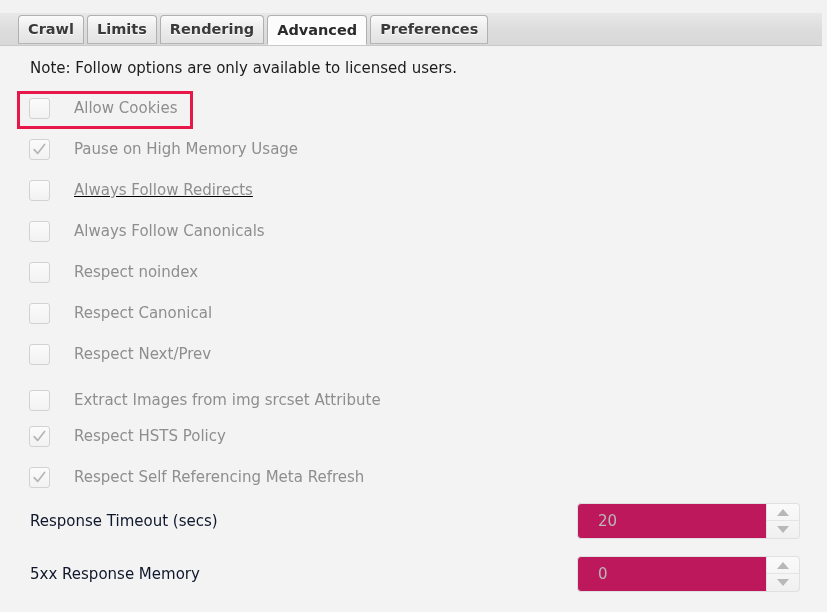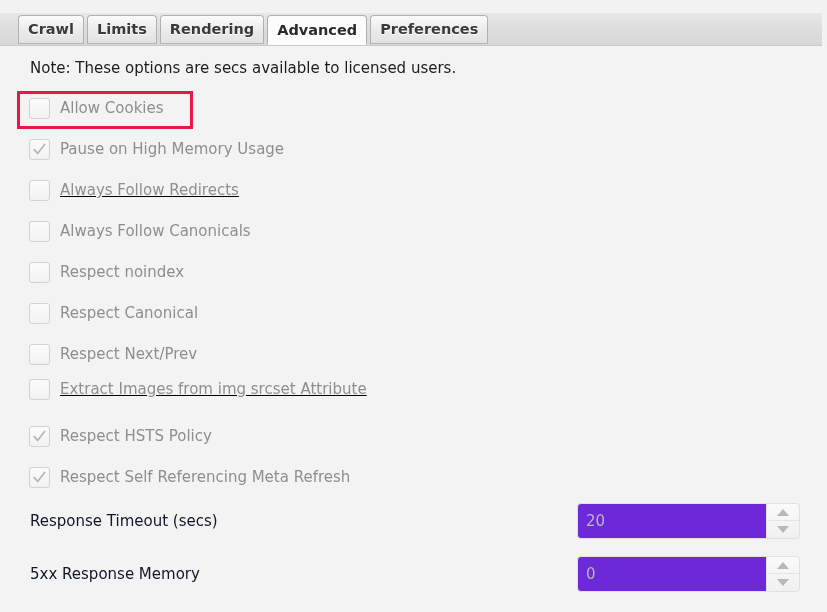--- a/index.html
+++ b/index.html
@@ -96,21 +96,21 @@
     width: 21px;
     height: 21px;
     border: 1px solid #d2d2d2;
     border-radius: 3px;
     background: linear-gradient(to bottom, #fbfbfb 0%, #f2f2f2 100%);
     flex: 0 0 auto;
     position: relative;
   }
   .cbox svg { position: absolute; left: 2px; top: 2px; }
   .checkrow .lbl {
-    margin-left: 10px;
+    margin-left: 24px;
     font-size: 15px;
     color: #8e8e8e;
     white-space: nowrap;
   }
 
   
   .highlight-box {
     position: absolute;
     left: 17px;
     top: 45px;
@@ -143,24 +143,24 @@
     left: 577px;
     top: 0;
     width: 223px;
     height: 36px;
     display: flex;
   }
   .spin-input {
     flex: 1 1 auto;
     border: 1px solid #e0e0e0;
     border-radius: 4px 0 0 4px;
-    background: #6d28d9;
-    display: flex;
-    align-items: center;
-    padding-left: 8px;
+    background: #be185d;
+    display: flex;
+    align-items: center;
+    padding-left: 20px;
     font-size: 15px;
     color: #b9b9b9;
   }
   .spin-btns {
     width: 33px;
     flex: 0 0 auto;
     border: 1px solid #e0e0e0;
     border-left: none;
     border-radius: 0 4px 4px 0;
     background: linear-gradient(to bottom,#fafafa,#f0f0f0);
@@ -188,21 +188,21 @@
 <div class="tabstrip" id="tabstrip">
     <div class="tab">Crawl</div>
     <div class="tab">Limits</div>
     <div class="tab">Rendering</div>
     <div class="tab selected">Advanced</div>
     <div class="tab">Preferences</div>
   </div>
 
 <div class="panel">
 
-  <div class="note">Note: These options are secs available to licensed users.</div>
+  <div class="note">Note: Follow options are only available to licensed users.</div>
 
   <div id="checkbox-list">
       <div class="checkrow" style="top: 50px;">
         <span class="cbox"></span>
         <span class="lbl">Allow Cookies</span>
       </div>
       <div class="checkrow" style="top: 91px;">
         <span class="cbox">
           <svg width="15" height="15" viewBox="0 0 15 15" aria-hidden="true">
             <path d="M2.2 7.6 L5.6 11.4 L12.6 2.4" stroke="#b5b5b5" stroke-width="1.7" fill="none" stroke-linecap="round" stroke-linejoin="round"></path>
@@ -223,21 +223,21 @@
         <span class="lbl">Respect noindex</span>
       </div>
       <div class="checkrow" style="top: 255px;">
         <span class="cbox"></span>
         <span class="lbl">Respect Canonical</span>
       </div>
       <div class="checkrow" style="top: 296px;">
         <span class="cbox"></span>
         <span class="lbl">Respect Next/Prev</span>
       </div>
-      <div class="checkrow" style="top: 331px; text-decoration: underline;">
+      <div class="checkrow" style="top: 342px;">
         <span class="cbox"></span>
         <span class="lbl">Extract Images from img srcset Attribute</span>
       </div>
       <div class="checkrow" style="top: 378px;">
         <span class="cbox">
           <svg width="15" height="15" viewBox="0 0 15 15" aria-hidden="true">
             <path d="M2.2 7.6 L5.6 11.4 L12.6 2.4" stroke="#b5b5b5" stroke-width="1.7" fill="none" stroke-linecap="round" stroke-linejoin="round"></path>
           </svg>
         </span>
         <span class="lbl">Respect HSTS Policy</span>

